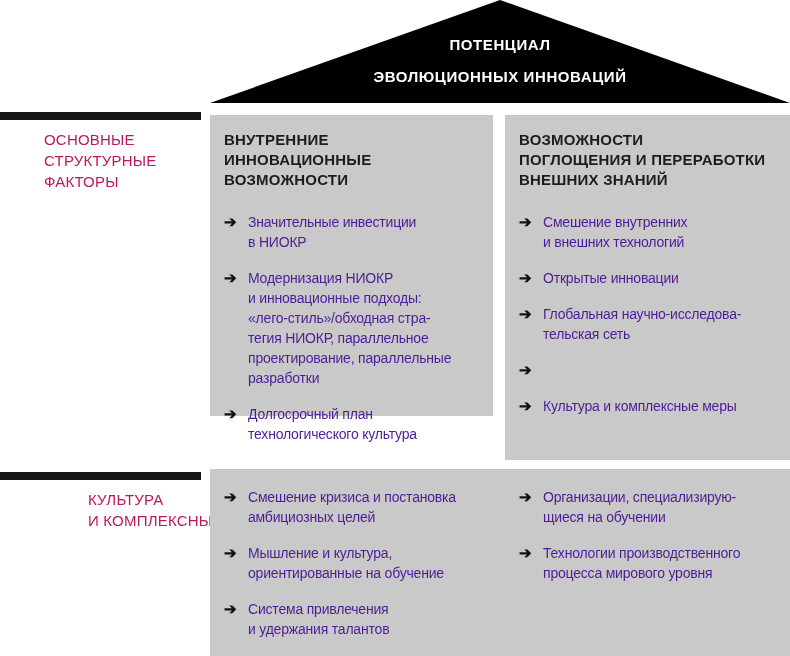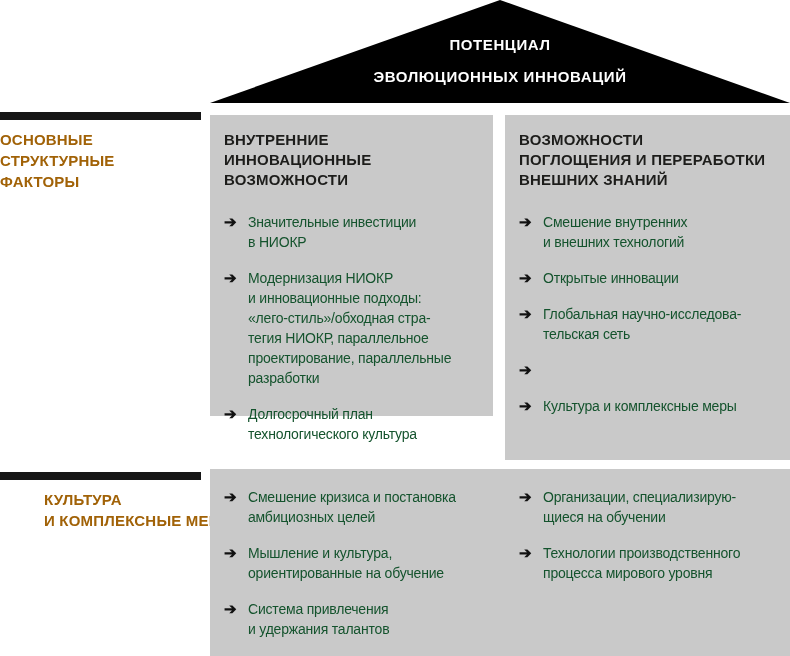--- a/index.html
+++ b/index.html
@@ -25,22 +25,22 @@
   .roof-line.l1{top:36px;}
   .roof-line.l2{top:68px;}
   
   .rule{
     position:absolute;left:0;width:201px;height:8px;background:#161616;
   }
   .rule.r1{top:112px;}
   .rule.r2{top:472px;}
   .side-label{
     position:absolute;left:0;width:205px;
-    color:#a16207;font-weight:bold;font-size:15px;line-height:21px;
-    letter-spacing:0.2px;white-space:pre-line;
+    color:#be185d;font-weight:normal;font-size:15px;line-height:21px;
+    letter-spacing:0.2px;white-space:pre-line;padding-left:44px;
   }
   .side-label.s1{top:129px;}
   .side-label.s2{top:489px;margin-left:44px;}
   
   .gbox{
     position:absolute;background:#c9c9c9;
     box-sizing:border-box;padding:15px 14px 0 14px;
   }
   .gbox.internal{left:210px;top:115px;width:283px;height:301px;}
   .gbox.external{left:505px;top:115px;width:285px;height:345px;}
@@ -53,21 +53,21 @@
   .culture .bullets{margin-top:0;}
   .bullet{
     display:flex;align-items:flex-start;
     margin-bottom:16px;
   }
   .arrow{
     flex:0 0 16px;width:16px;margin-right:8px;
     color:#111111;font-weight:bold;font-size:15px;line-height:20px;
   }
   .btxt{
-    color:#14532d;font-size:14px;line-height:20px;
+    color:#4c1d95;font-size:14px;line-height:20px;
     letter-spacing:-0.2px;white-space:pre-line;
   }
   .two-col{display:grid;grid-template-columns:295px 1fr;}
 </style>
 </head>
 <body>
 
 <div id="stage">
 
   <div class="roof">

